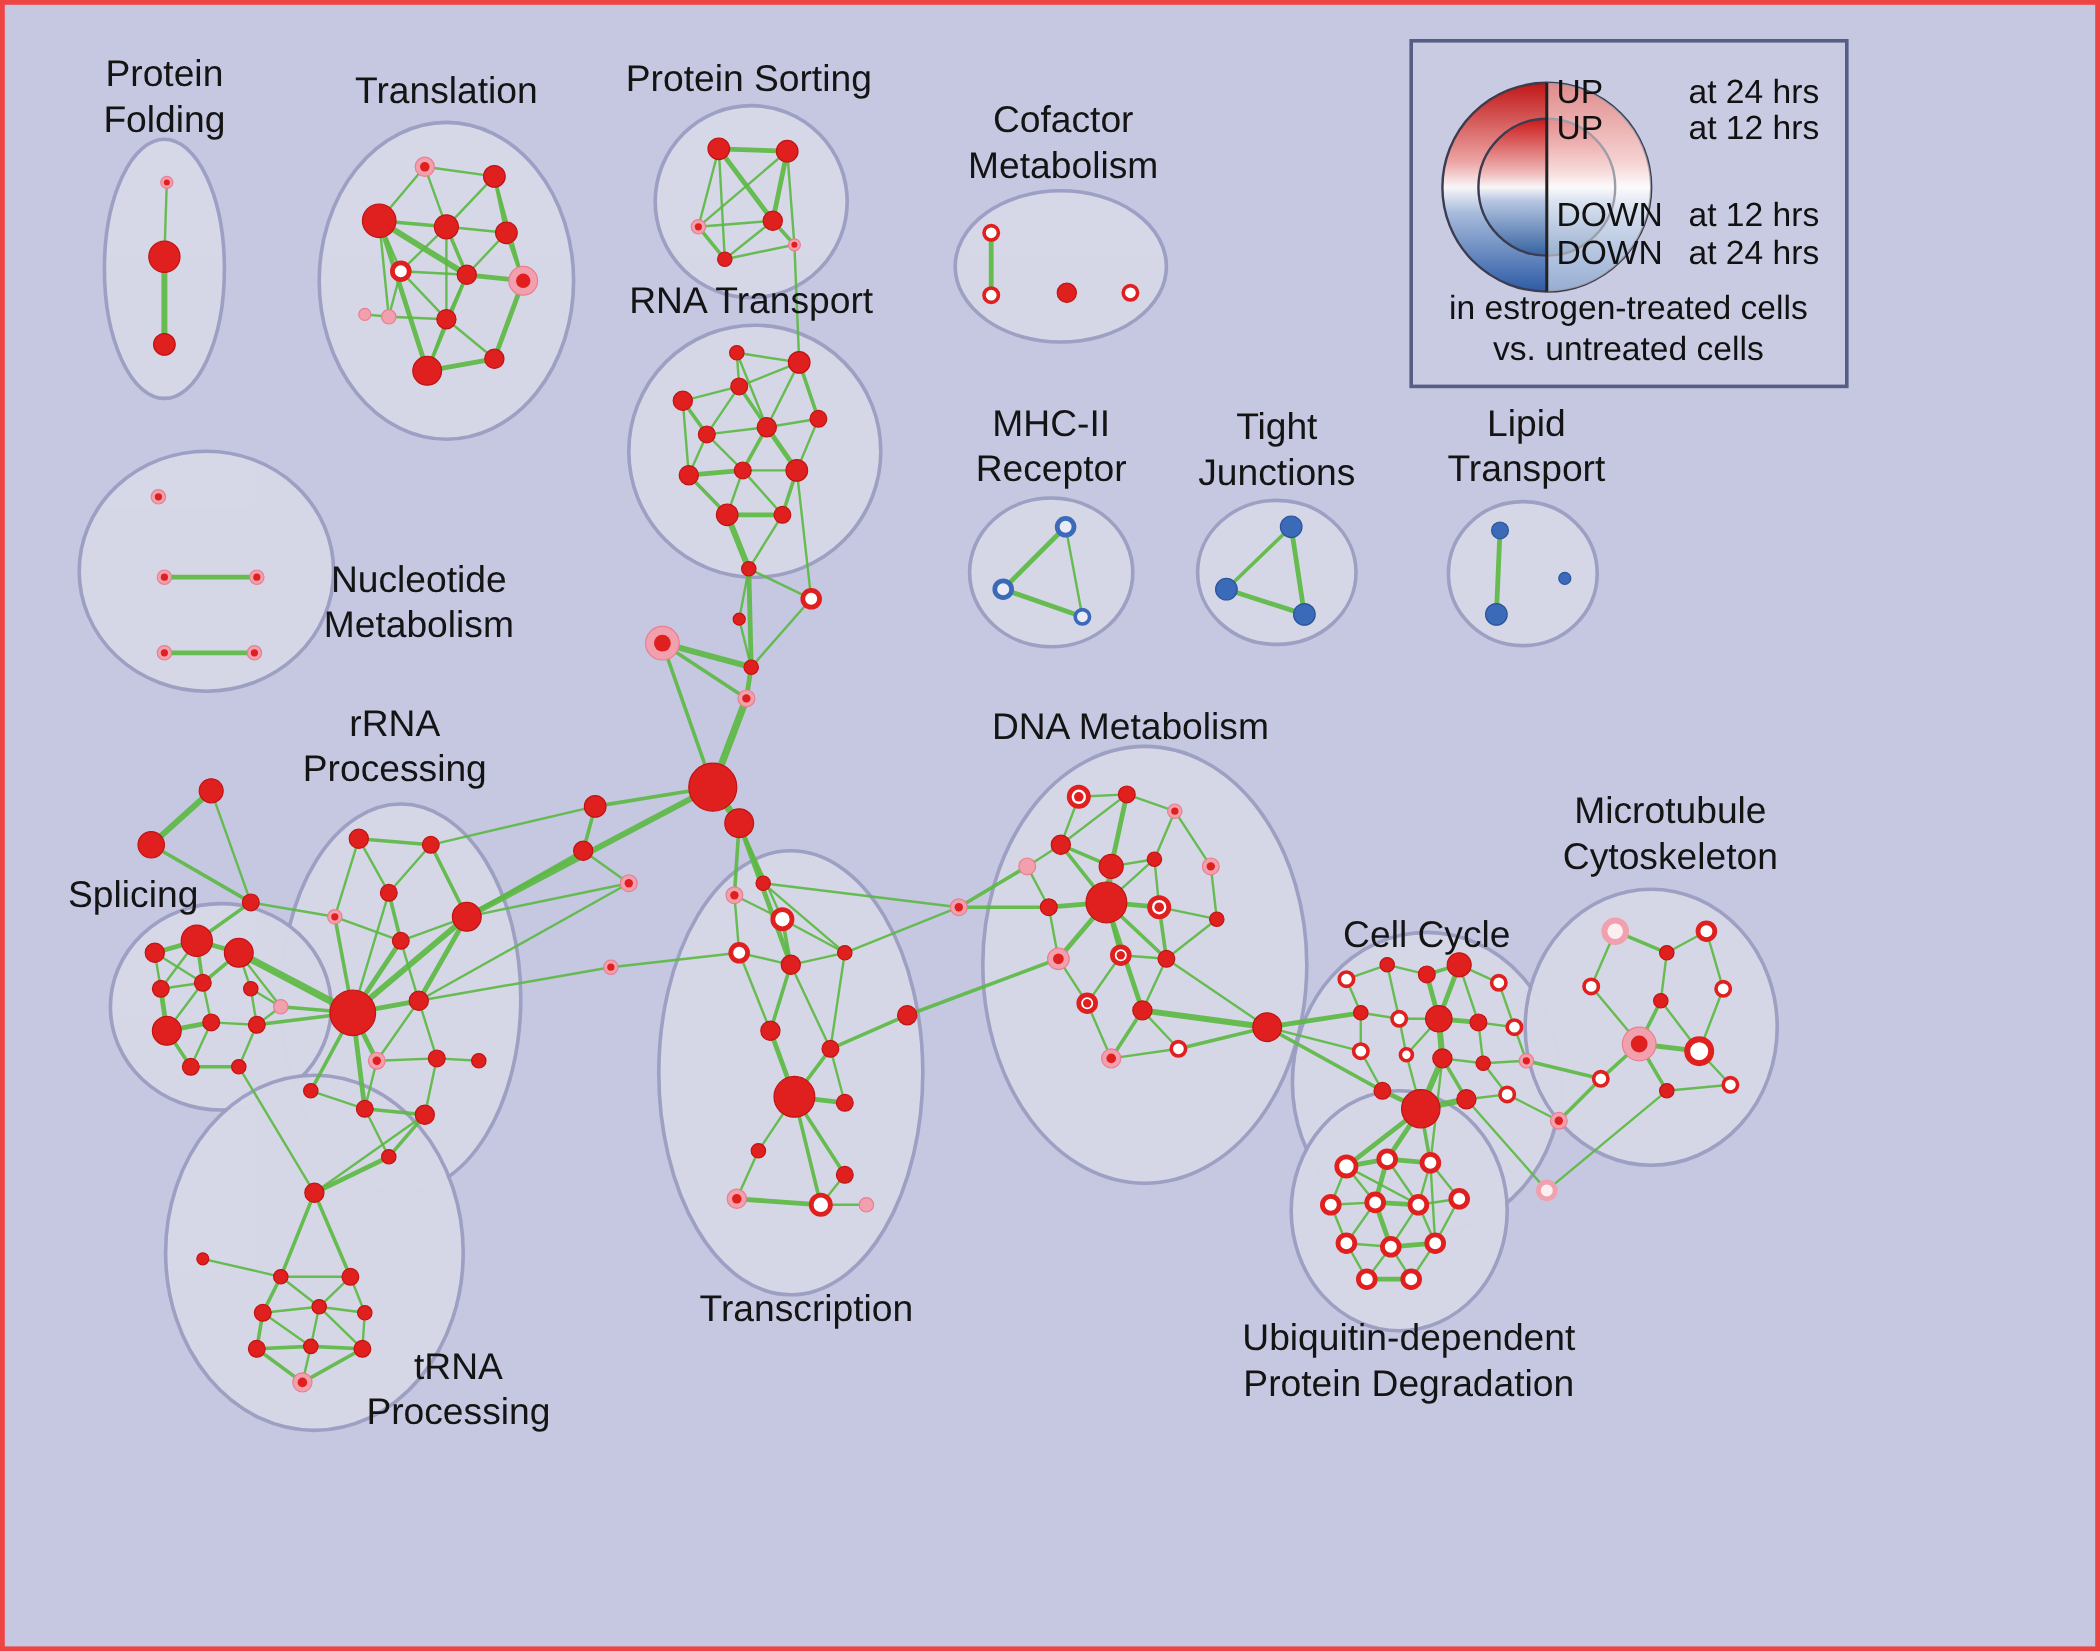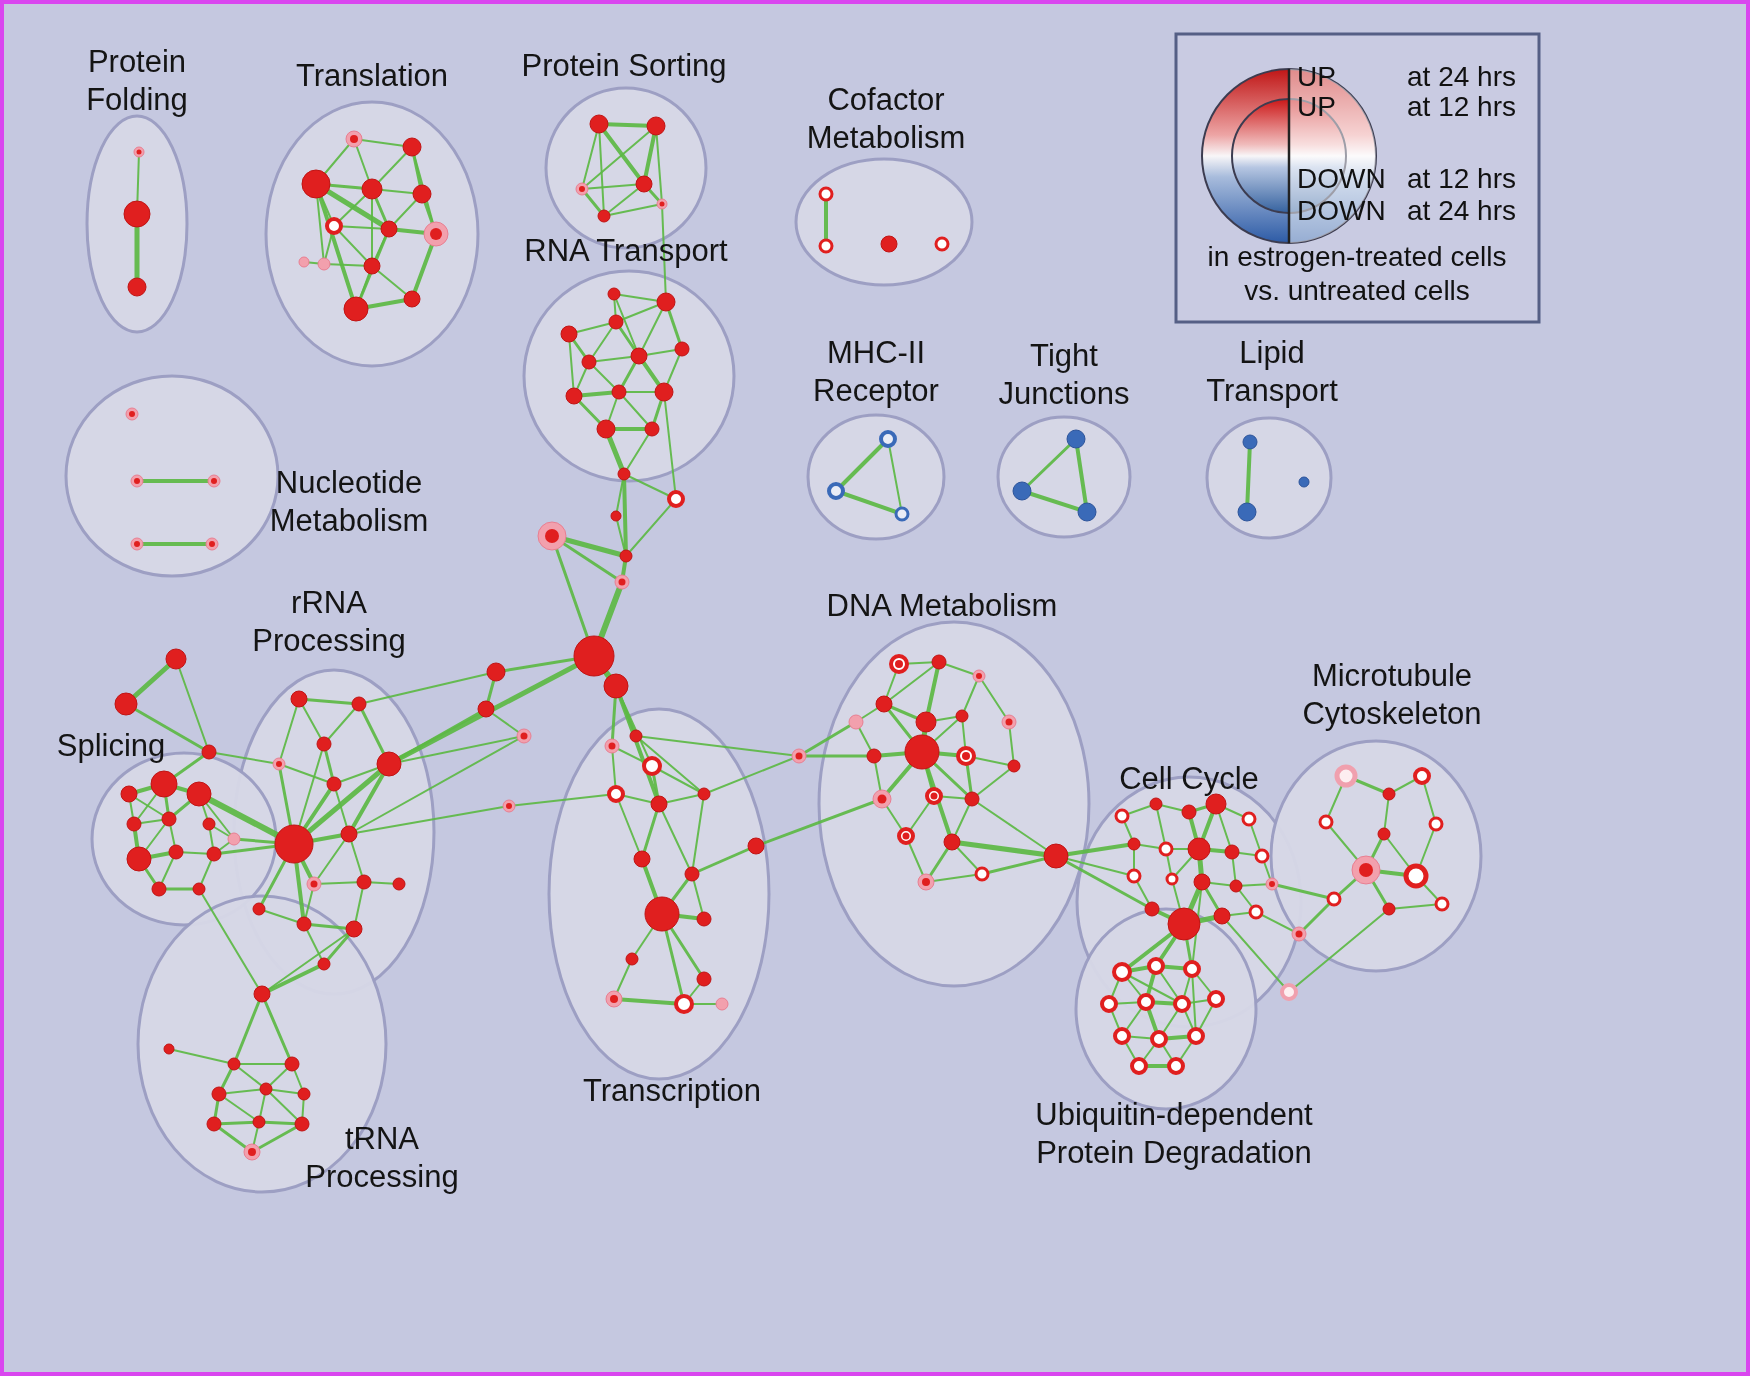--- a/index.html
+++ b/index.html
@@ -1,20 +1,20 @@
 <!DOCTYPE html>
 <html><head>
 <meta charset="utf-8">
 <style>
   html,body{margin:0;padding:0;background:#ffffff;}
   .frame{
     position:relative;
     width:1750px;height:1376px;
     background:#c5c8e0;
-    border:4px solid #d946ef;
+    border:4px solid #ef4444;
     box-sizing:border-box;
     font-family:"Liberation Sans", sans-serif;
     overflow:hidden;
   }
   svg{position:absolute;left:0;top:0;}
   text{font-family:"Liberation Sans", sans-serif;}
   .cluster-label{font-size:31px;fill:#141414;}
   .lg{font-size:28px;fill:#111111;}
   .lg-footer{font-size:28px;fill:#111111;}
 </style>

